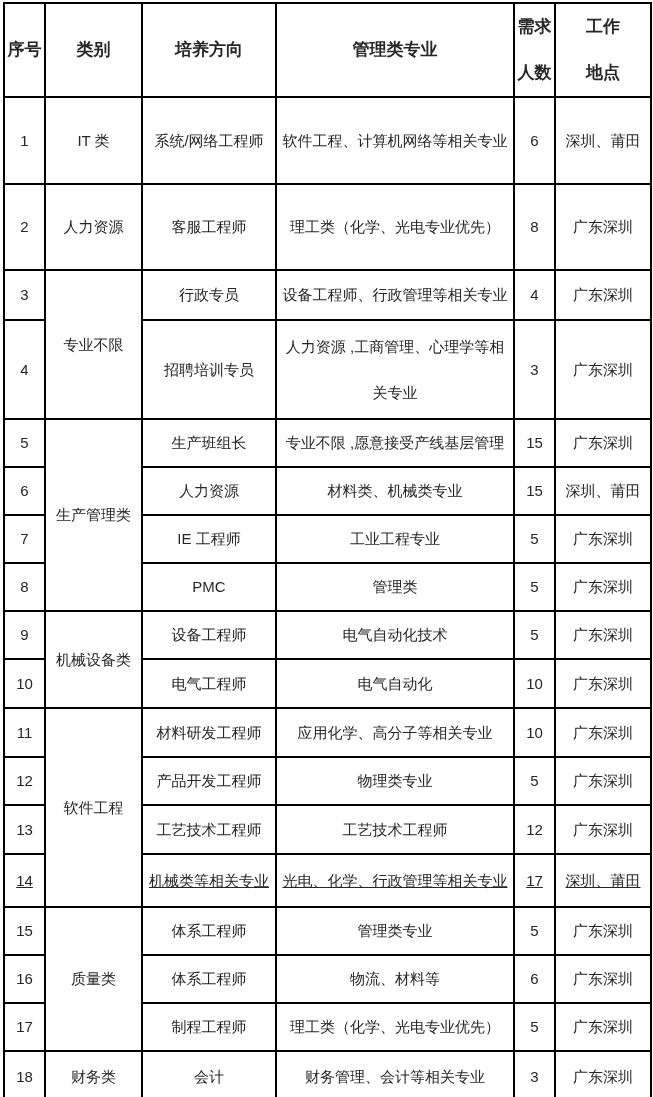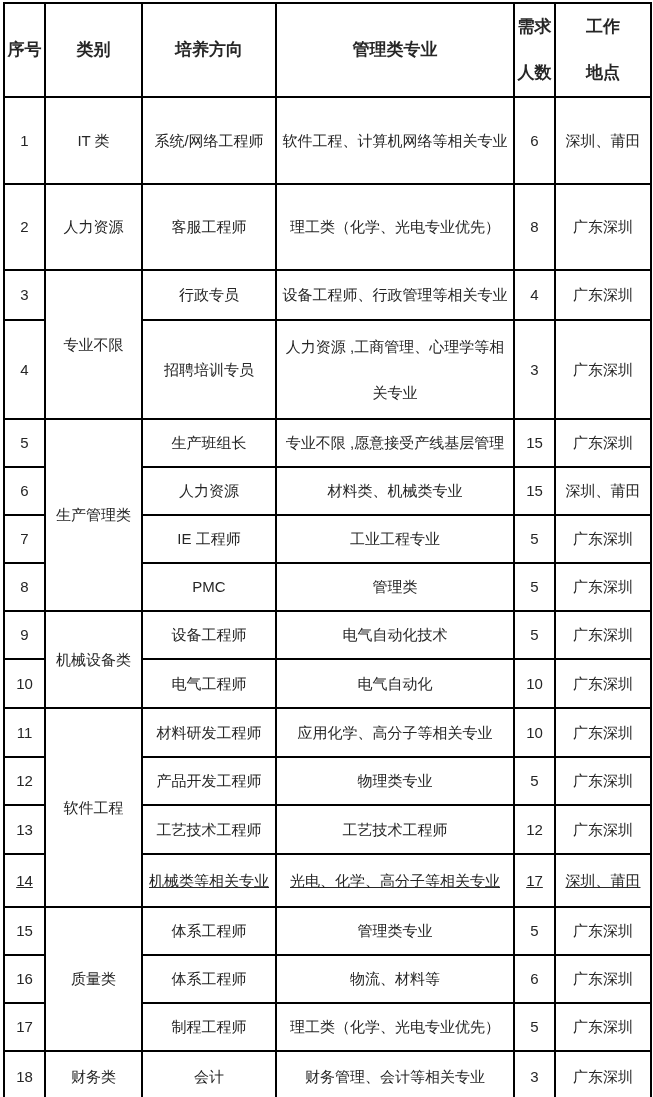--- a/index.html
+++ b/index.html
@@ -169,21 +169,21 @@
         <tr style="height: 49px;">
           <td>13</td>
           <td>工艺技术工程师</td>
           <td>工艺技术工程师</td>
           <td>12</td>
           <td>广东深圳</td>
         </tr>
         <tr style="height: 53px; text-decoration: underline;">
           <td>14</td>
           <td>机械类等相关专业</td>
-          <td>光电、化学、高分子等相关专业</td>
+          <td>光电、化学、行政管理等相关专业</td>
           <td>17</td>
           <td>深圳、莆田</td>
         </tr>
         <tr style="height: 47px;">
           <td>15</td>
           <td rowspan="3">质量类</td>
           <td>体系工程师</td>
           <td>管理类专业</td>
           <td>5</td>
           <td>广东深圳</td>

